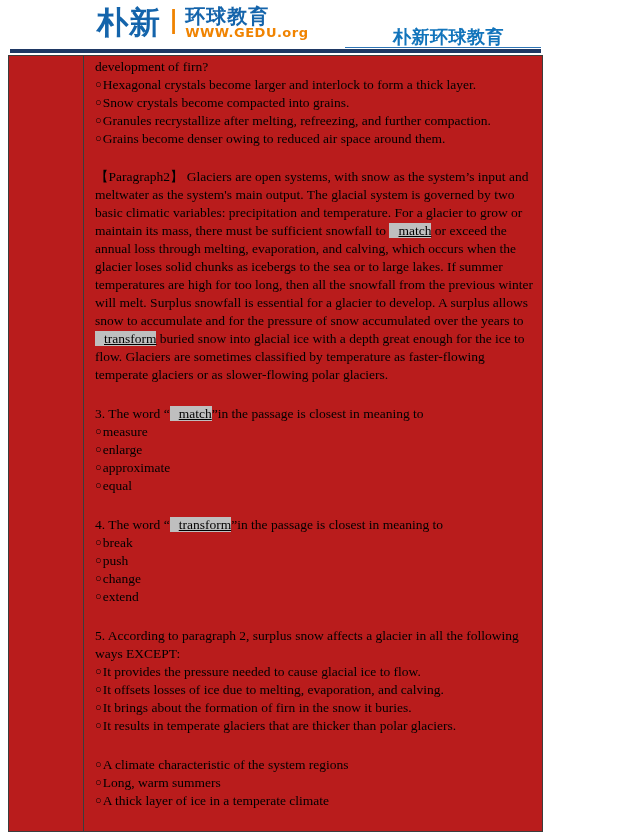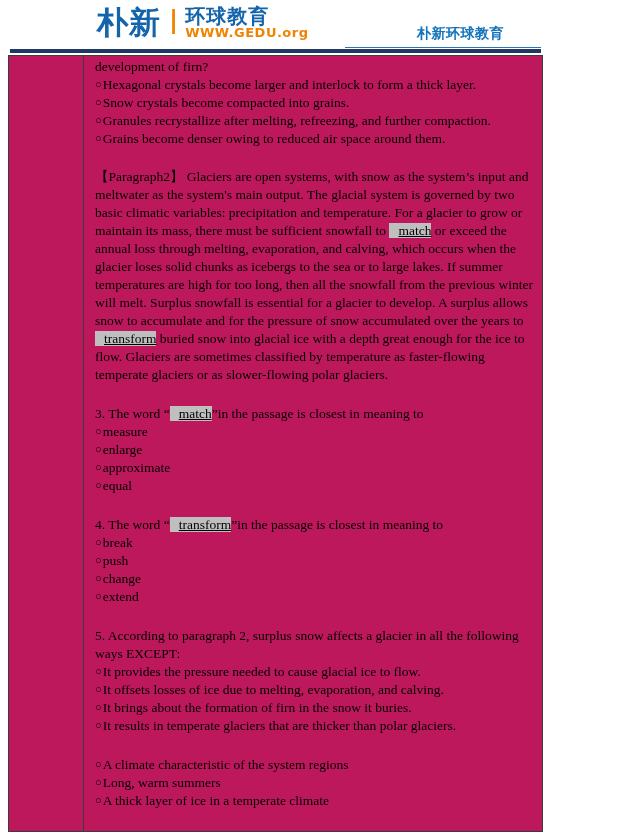--- a/index.html
+++ b/index.html
@@ -34,33 +34,33 @@
   .logo-name{
     color:var(--logo-blue);font-weight:bold;font-size:20px;line-height:21px;
     font-family:"DejaVu Sans","Liberation Sans",sans-serif;letter-spacing:1px;
   }
   .logo-url{
     color:var(--logo-orange);font-weight:bold;font-size:13px;line-height:12px;
     font-family:"DejaVu Sans","Liberation Sans",sans-serif;letter-spacing:.5px;
   }
   .header-right{
     position:absolute;right:44px;top:25px;
-    color:var(--title-blue);font-weight:bold;font-size:14px;
+    color:var(--title-blue);font-weight:bold;font-size:18px;
     font-family:"DejaVu Sans","Liberation Sans",sans-serif;letter-spacing:.5px;
   }
 
   
   .rule{position:relative;margin:0 7px 0 10px;flex-shrink:0;}
   .rule-light{position:absolute;right:0;top:-2px;width:37%;height:1px;background:var(--rule-light);}
   .rule-dark{height:4px;background:var(--rule-dark);}
 
   
   .doc-table{
     flex:1;margin:2px 5px 4px 8px;border:1px solid var(--table-border);
-    display:flex;overflow:hidden;background:#be185d;
+    display:flex;overflow:hidden;background:#b91c1c;
   }
   .cell-left{width:75px;flex-shrink:0;border-right:1px solid var(--table-border);}
   .cell-main{flex:1;padding:2px 8px 0 11px;overflow:hidden;}
 
   .line{margin:0;font-size:13.5px;line-height:18px;color:#000;}
   .option .bullet{font-size:11px;margin-right:1px;position:relative;top:-1px;}
   .hl{background:var(--hl);text-decoration:underline;padding-left:9px;}
   .spacer{width:100%;}
 </style>
 </head>

